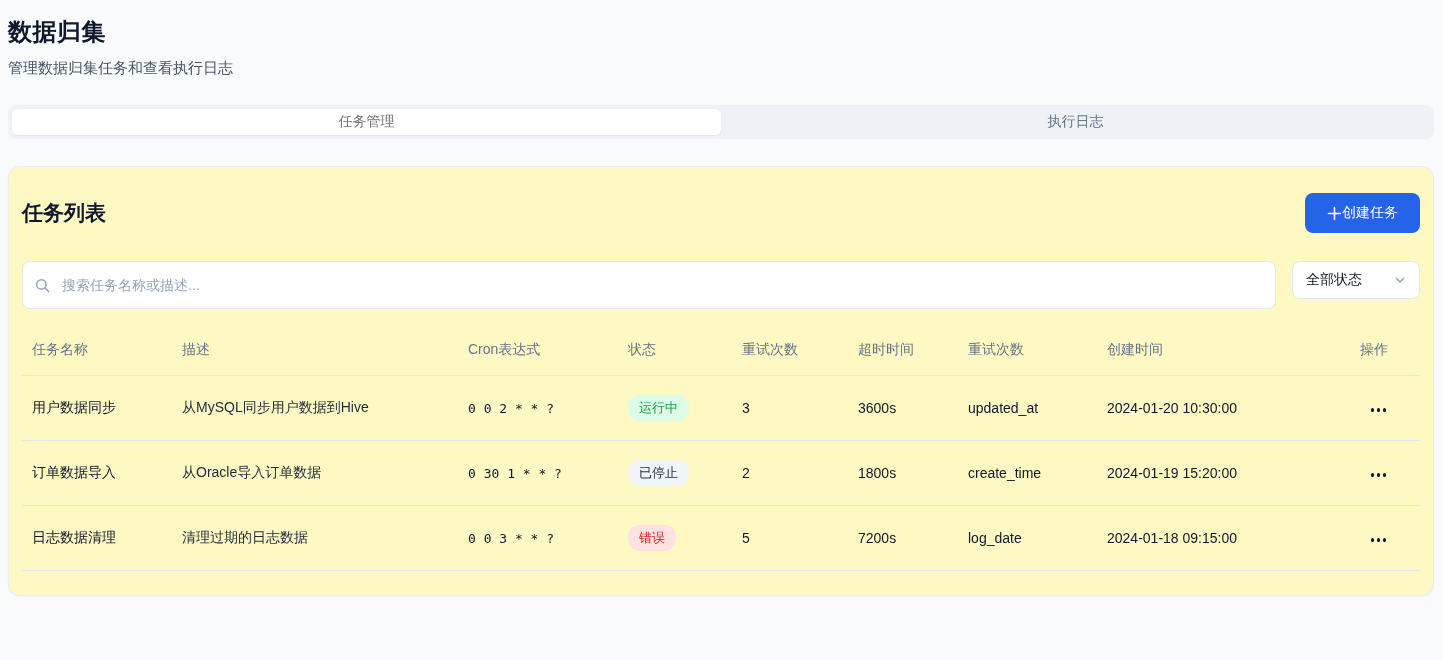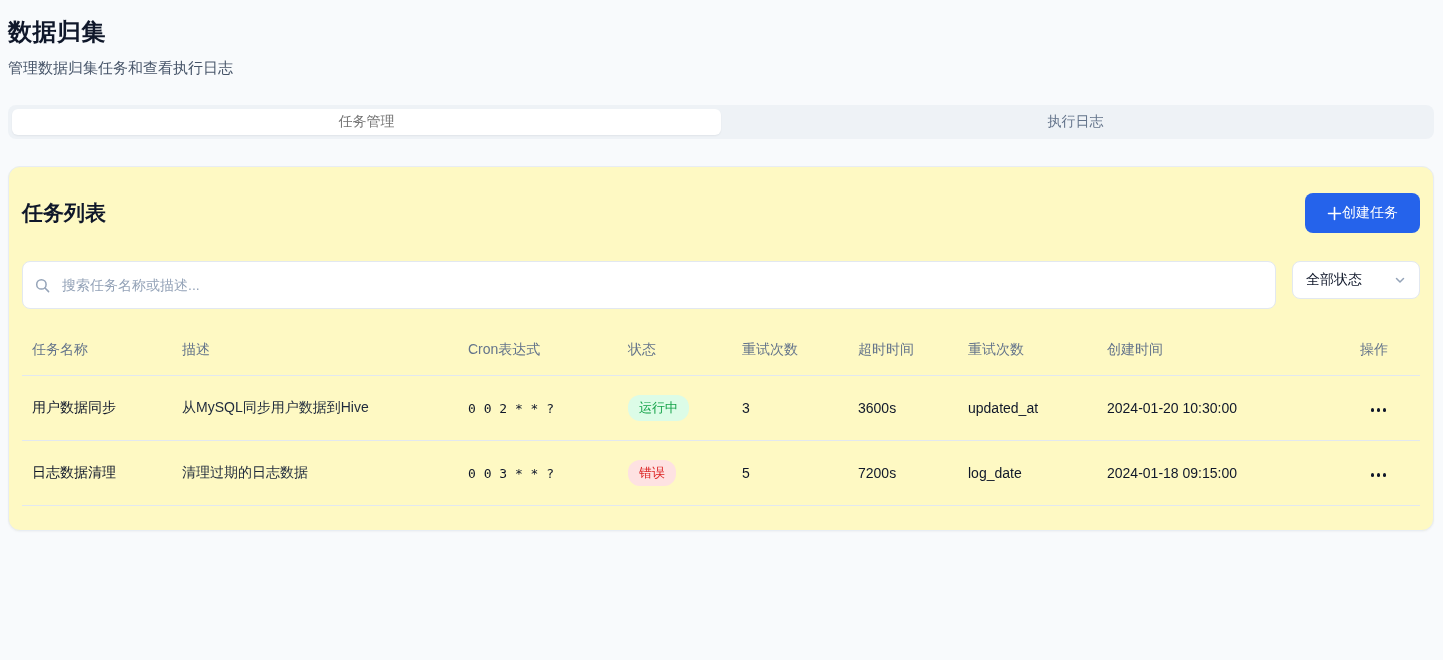--- a/index.html
+++ b/index.html
@@ -173,20 +173,37 @@
           <td>2024-01-20 10:30:00</td>
           <td class="col-actions">
             <button class="more-btn" aria-label="more">
                 <i></i>
                 <i></i>
                 <i></i>
               </button>
           </td>
         </tr>
         <tr>
+          <td class="cell-name">订单数据导入</td>
+          <td class="cell-desc">从Oracle导入订单数据</td>
+          <td class="cell-cron">0 30 1 * * ?</td>
+          <td><span class="badge" data-status="stopped">已停止</span></td>
+          <td>2</td>
+          <td>1800s</td>
+          <td>create_time</td>
+          <td>2024-01-19 15:20:00</td>
+          <td class="col-actions">
+            <button class="more-btn" aria-label="more">
+                <i></i>
+                <i></i>
+                <i></i>
+              </button>
+          </td>
+        </tr>
+        <tr>
           <td class="cell-name">日志数据清理</td>
           <td class="cell-desc">清理过期的日志数据</td>
           <td class="cell-cron">0 0 3 * * ?</td>
           <td><span class="badge" data-status="error">错误</span></td>
           <td>5</td>
           <td>7200s</td>
           <td>log_date</td>
           <td>2024-01-18 09:15:00</td>
           <td class="col-actions">
             <button class="more-btn" aria-label="more">

